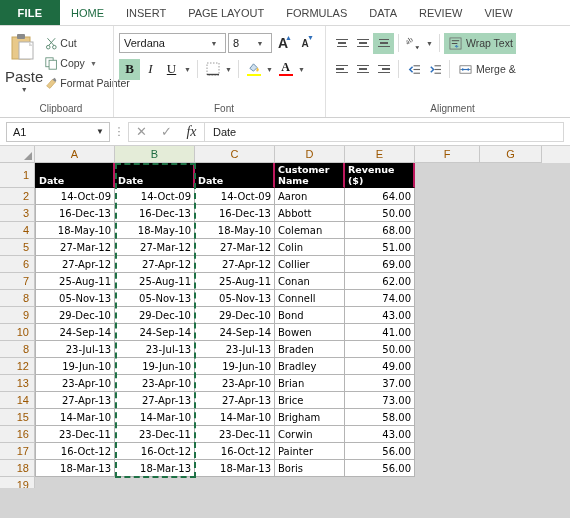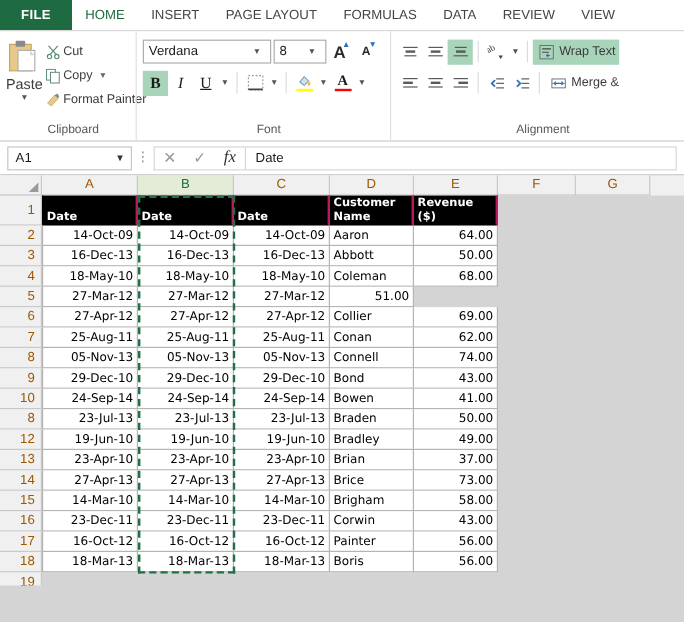--- a/index.html
+++ b/index.html
@@ -46,21 +46,21 @@
     text-align: center; line-height: 16px; position: relative; margin-left: 9px;
   }
 
   
   .g-clip { width: 113px; }
   .paste-col {
     width: 46px; display: flex; flex-direction: column;
     align-items: center; padding-top: 2px;
   }
   .paste-ico { width: 30px; height: 30px; position: relative; }
-  .paste-lbl { font-size: 12px; color: #3b3b3b; margin-top: 1px; }
+  .paste-lbl { font-size: 15px; color: #3b3b3b; margin-top: 6px; }
   .paste-caret { font-size: 7px; color: #555; line-height: 7px; margin-top: 1px; }
   .clip-items { display: flex; flex-direction: column; justify-content: flex-start; padding-top: 3px; }
   .clip-item {
     display: flex; align-items: center; height: 20px;
     font-size: 10.5px; color: #3b3b3b; white-space: nowrap;
   }
   .clip-item .ci { width: 17px; display: flex; justify-content: center; align-items: center; }
   .mini-caret { font-size: 7px; color: #666; margin-left: 5px; }
 
   
@@ -517,20 +517,21 @@
           <div class="cell num w-c">18-May-10</div>
           <div class="cell txt w-d">Coleman</div>
           <div class="cell num w-e">68.00</div>
           <div class="cell empty w-f"></div>
           <div class="cell empty w-g"></div>
         </div>
         <div class="grow">
           <div class="cell num w-a leftedge">27-Mar-12</div>
           <div class="cell num w-b">27-Mar-12</div>
           <div class="cell num w-c">27-Mar-12</div>
+          <div class="cell txt w-d">Colin</div>
           <div class="cell num w-e">51.00</div>
           <div class="cell empty w-f"></div>
           <div class="cell empty w-g"></div>
         </div>
         <div class="grow">
           <div class="cell num w-a leftedge">27-Apr-12</div>
           <div class="cell num w-b">27-Apr-12</div>
           <div class="cell num w-c">27-Apr-12</div>
           <div class="cell txt w-d">Collier</div>
           <div class="cell num w-e">69.00</div>

